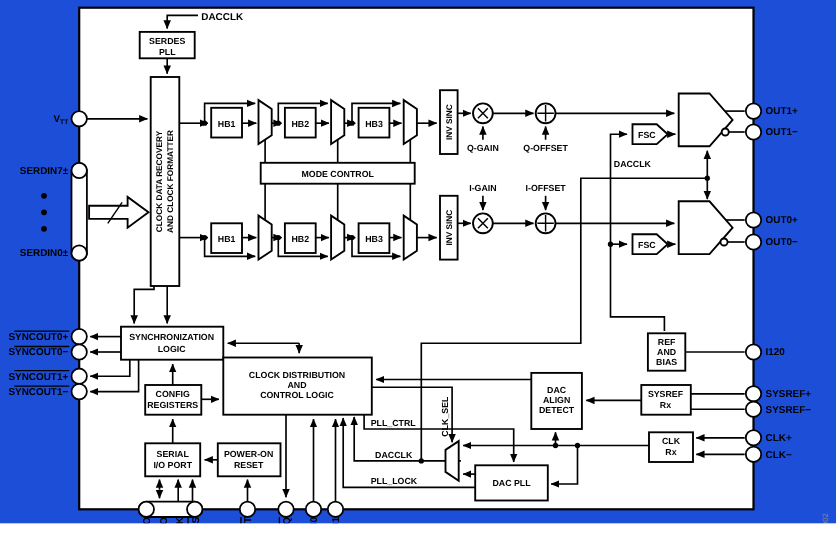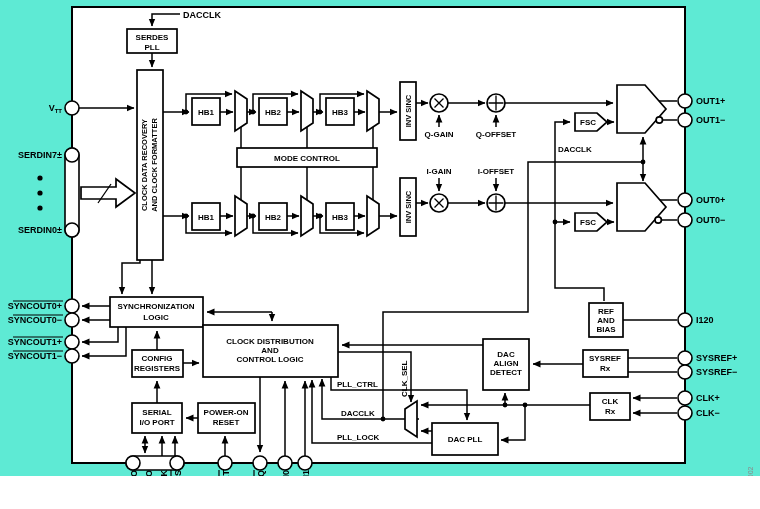--- a/index.html
+++ b/index.html
@@ -1,16 +1,16 @@
 <!DOCTYPE html>
 <html><head>
 <meta charset="utf-8">
 <style>
   html,body{margin:0;padding:0;background:#fff;}
-  .stage{width:760px;height:476px;position:relative;background:#5eead4;overflow:hidden;}
+  .stage{width:760px;height:476px;position:relative;background:#1d4ed8;overflow:hidden;}
   svg{display:block;}
   text{font-family:"Liberation Sans","DejaVu Sans",sans-serif;font-weight:bold;fill:#000;}
   .t9{font-size:9px;}
   .t8{font-size:8px;}
   .t75{font-size:7.5px;}
   .sub{font-size:6px;}
   .fig{font-size:7px;font-weight:normal;fill:#8a8a8a;}
   .am{text-anchor:middle;}
   .ae{text-anchor:end;}
   .w{fill:none;stroke:#000;stroke-width:1.5;}

